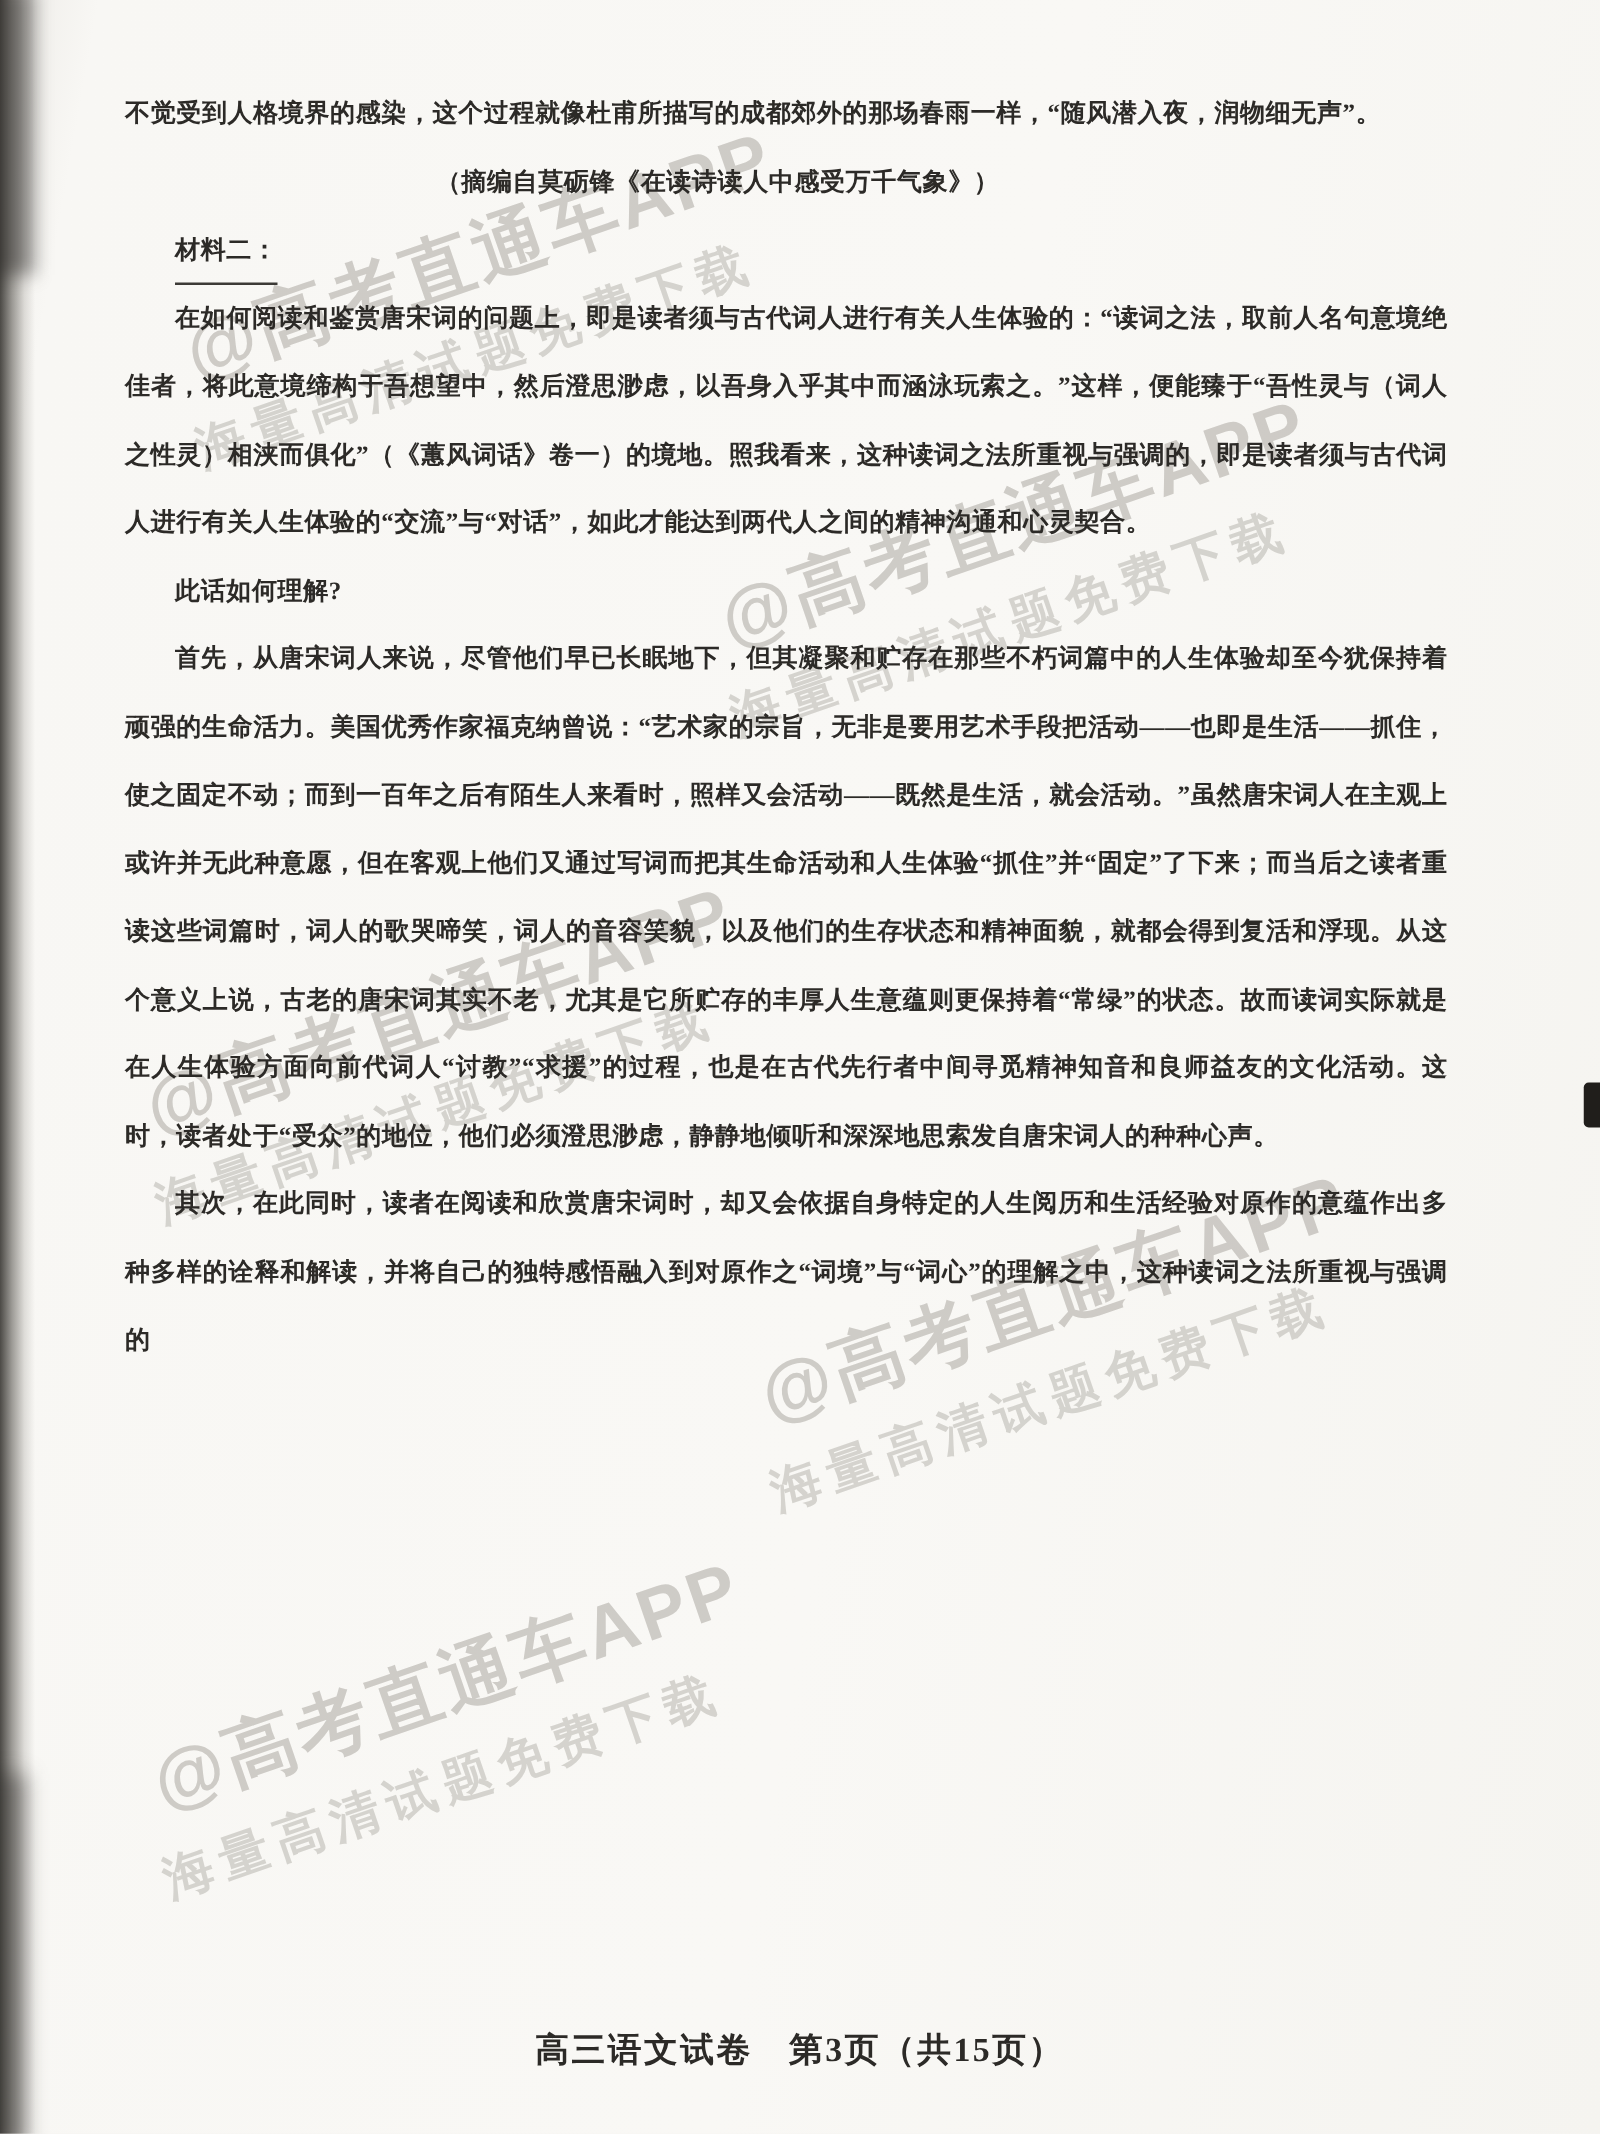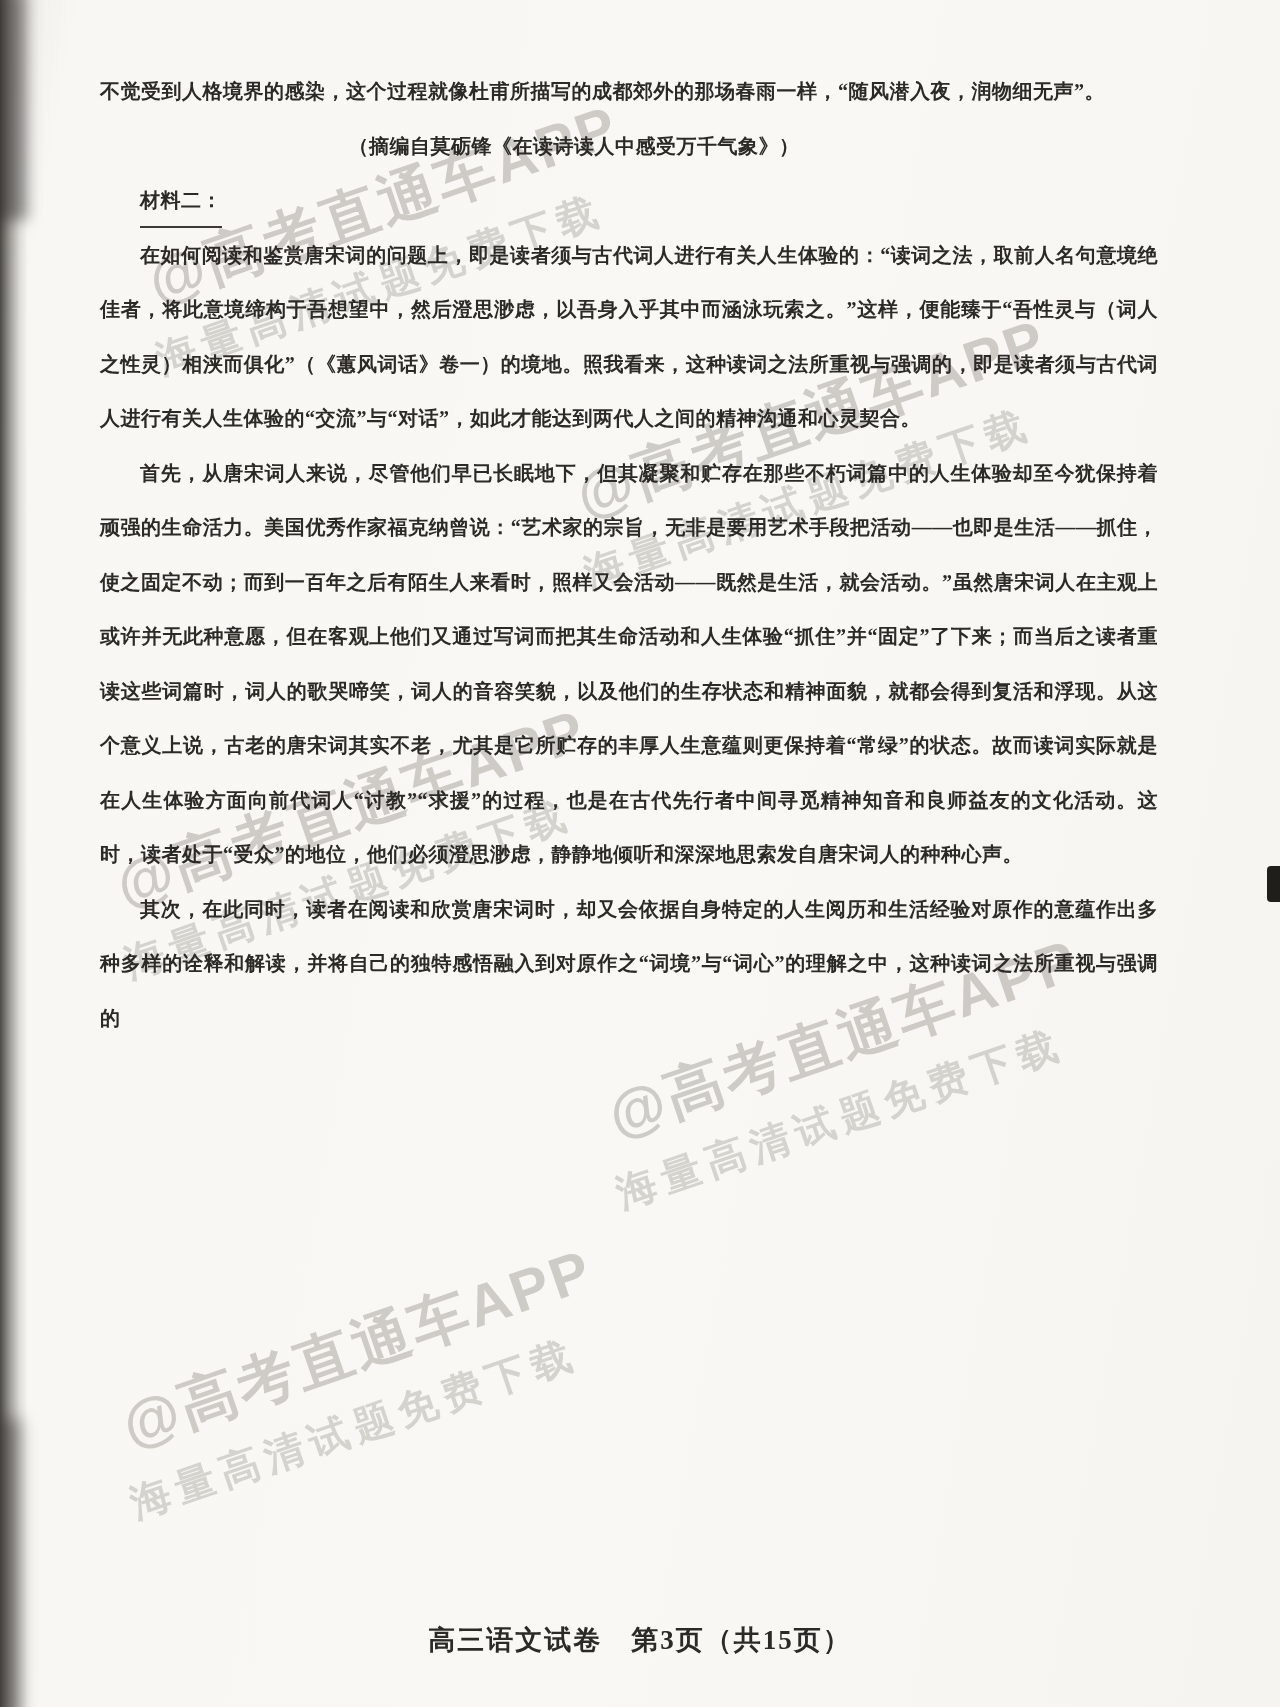--- a/index.html
+++ b/index.html
@@ -160,19 +160,20 @@
   <div class="wm wm5">
     <span class="l1">@高考直通车APP</span>
     <span class="l2">海量高清试题免费下载</span>
   </div>
 
   <main class="content">
     <p class="para continuation">不觉受到人格境界的感染，这个过程就像杜甫所描写的成都郊外的那场春雨一样，“随风潜入夜，润物细无声”。</p>
     <p class="para attribution">（摘编自莫砺锋《在读诗读人中感受万千气象》）</p>
     <p class="para heading"><span class="u">材料二：</span></p>
     <p class="para">在如何阅读和鉴赏唐宋词的问题上，即是读者须与古代词人进行有关人生体验的：“读词之法，取前人名句意境绝佳者，将此意境缔构于吾想望中，然后澄思渺虑，以吾身入乎其中而涵泳玩索之。”这样，便能臻于“吾性灵与（词人之性灵）相浃而俱化”（《蕙风词话》卷一）的境地。照我看来，这种读词之法所重视与强调的，即是读者须与古代词人进行有关人生体验的“交流”与“对话”，如此才能达到两代人之间的精神沟通和心灵契合。</p>
+    <p class="para">此话如何理解?</p>
     <p class="para">首先，从唐宋词人来说，尽管他们早已长眠地下，但其凝聚和贮存在那些不朽词篇中的人生体验却至今犹保持着顽强的生命活力。美国优秀作家福克纳曾说：“艺术家的宗旨，无非是要用艺术手段把活动——也即是生活——抓住，使之固定不动；而到一百年之后有陌生人来看时，照样又会活动——既然是生活，就会活动。”虽然唐宋词人在主观上或许并无此种意愿，但在客观上他们又通过写词而把其生命活动和人生体验“抓住”并“固定”了下来；而当后之读者重读这些词篇时，词人的歌哭啼笑，词人的音容笑貌，以及他们的生存状态和精神面貌，就都会得到复活和浮现。从这个意义上说，古老的唐宋词其实不老，尤其是它所贮存的丰厚人生意蕴则更保持着“常绿”的状态。故而读词实际就是在人生体验方面向前代词人“讨教”“求援”的过程，也是在古代先行者中间寻觅精神知音和良师益友的文化活动。这时，读者处于“受众”的地位，他们必须澄思渺虑，静静地倾听和深深地思索发自唐宋词人的种种心声。</p>
     <p class="para">其次，在此同时，读者在阅读和欣赏唐宋词时，却又会依据自身特定的人生阅历和生活经验对原作的意蕴作出多种多样的诠释和解读，并将自己的独特感悟融入到对原作之“词境”与“词心”的理解之中，这种读词之法所重视与强调的</p>
   </main>
 
   <footer class="page-footer">高三语文试卷　第3页（共15页）</footer>
 
 </div>
 
 </body></html>

